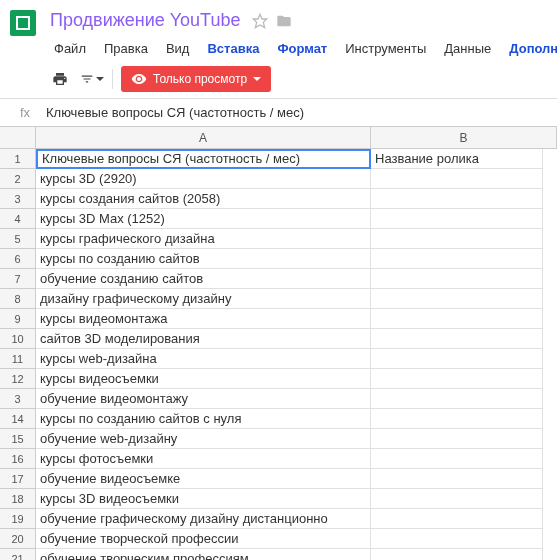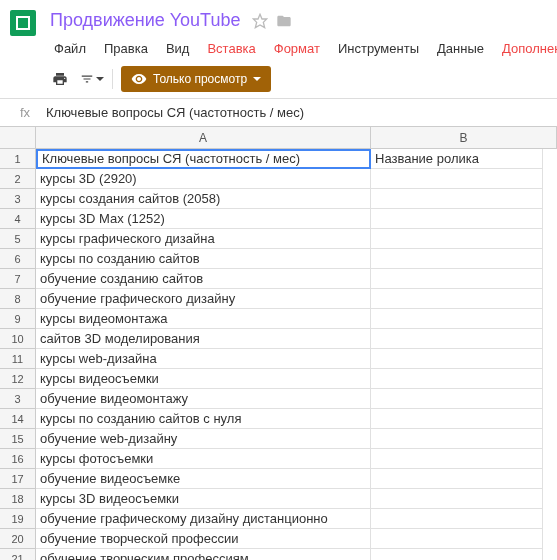--- a/index.html
+++ b/index.html
@@ -7,26 +7,26 @@
     
     .header { display: flex; align-items: flex-start; padding: 8px 10px 0 10px; gap: 10px; }
     .logo { width: 26px; height: 26px; background: #0f9d58; display: flex; align-items: center; justify-content: center; border-radius: 2px; flex-shrink: 0; margin-top: 2px; }
     .logo-inner { width: 14px; height: 14px; border: 2px solid #fff; }
     .title-area { flex: 1; }
     .title-row { display: flex; align-items: center; gap: 8px; }
     .doc-title { font-size: 18px; color: #8b5cf6; padding: 2px 4px; }
     .star-icon, .folder-icon { width: 16px; height: 16px; color: #bbb; }
     .menu-bar { display: flex; gap: 2px; margin-top: 4px; color: #333; }
     .menu-item { padding: 4px 8px; font-size: 13px; cursor: pointer; }
-    .menu-item.disabled { color: #ef4444; }
+    .menu-item.disabled { color: #1d4ed8; font-weight: bold; }
     
     .toolbar { display: flex; align-items: center; gap: 8px; padding: 6px 48px; border-bottom: 1px solid #ddd; }
     .tb-btn { width: 24px; height: 24px; display: flex; align-items: center; justify-content: center; cursor: pointer; color: #444; }
     .tb-sep { width: 1px; height: 20px; background: #ddd; }
-    .view-btn { background: #a16207; color: #fff; border-radius: 3px; padding: 5px 10px; display: flex; align-items: center; gap: 6px; font-size: 12px; cursor: pointer; }
+    .view-btn { background: #ef4444; color: #fff; border-radius: 3px; padding: 5px 10px; display: flex; align-items: center; gap: 6px; font-size: 12px; cursor: pointer; }
     .eye-icon { width: 16px; height: 16px; }
     .caret { width: 0; height: 0; border-left: 4px solid transparent; border-right: 4px solid transparent; border-top: 4px solid currentColor; }
     
     .fx-bar { display: flex; align-items: center; padding: 4px 10px; border-bottom: 1px solid #ccc; height: 28px; }
     .fx-label { color: #999; font-size: 13px; width: 30px; text-align: center; }
     .fx-value { padding-left: 6px; color: #333; font-size: 13px; }
     
     .grid { position: relative; }
     .col-headers { display: flex; height: 22px; }
     .corner { width: 36px; background: #f5f5f5; border-right: 1px solid #ccc; border-bottom: 1px solid #ccc; }
@@ -140,21 +140,21 @@
   <div class="cell cell-a">курсы по созданию сайтов</div>
   <div class="cell cell-b"></div>
       </div>
       <div class="row">
         <div class="row-h">7</div>
   <div class="cell cell-a">обучение созданию сайтов</div>
   <div class="cell cell-b"></div>
       </div>
       <div class="row">
         <div class="row-h">8</div>
-  <div class="cell cell-a">обучение графического дизайну</div>
+  <div class="cell cell-a">дизайну графическому дизайну</div>
   <div class="cell cell-b"></div>
       </div>
       <div class="row">
         <div class="row-h">9</div>
   <div class="cell cell-a">курсы видеомонтажа</div>
   <div class="cell cell-b"></div>
       </div>
       <div class="row">
         <div class="row-h">10</div>
   <div class="cell cell-a">сайтов 3D моделирования</div>

